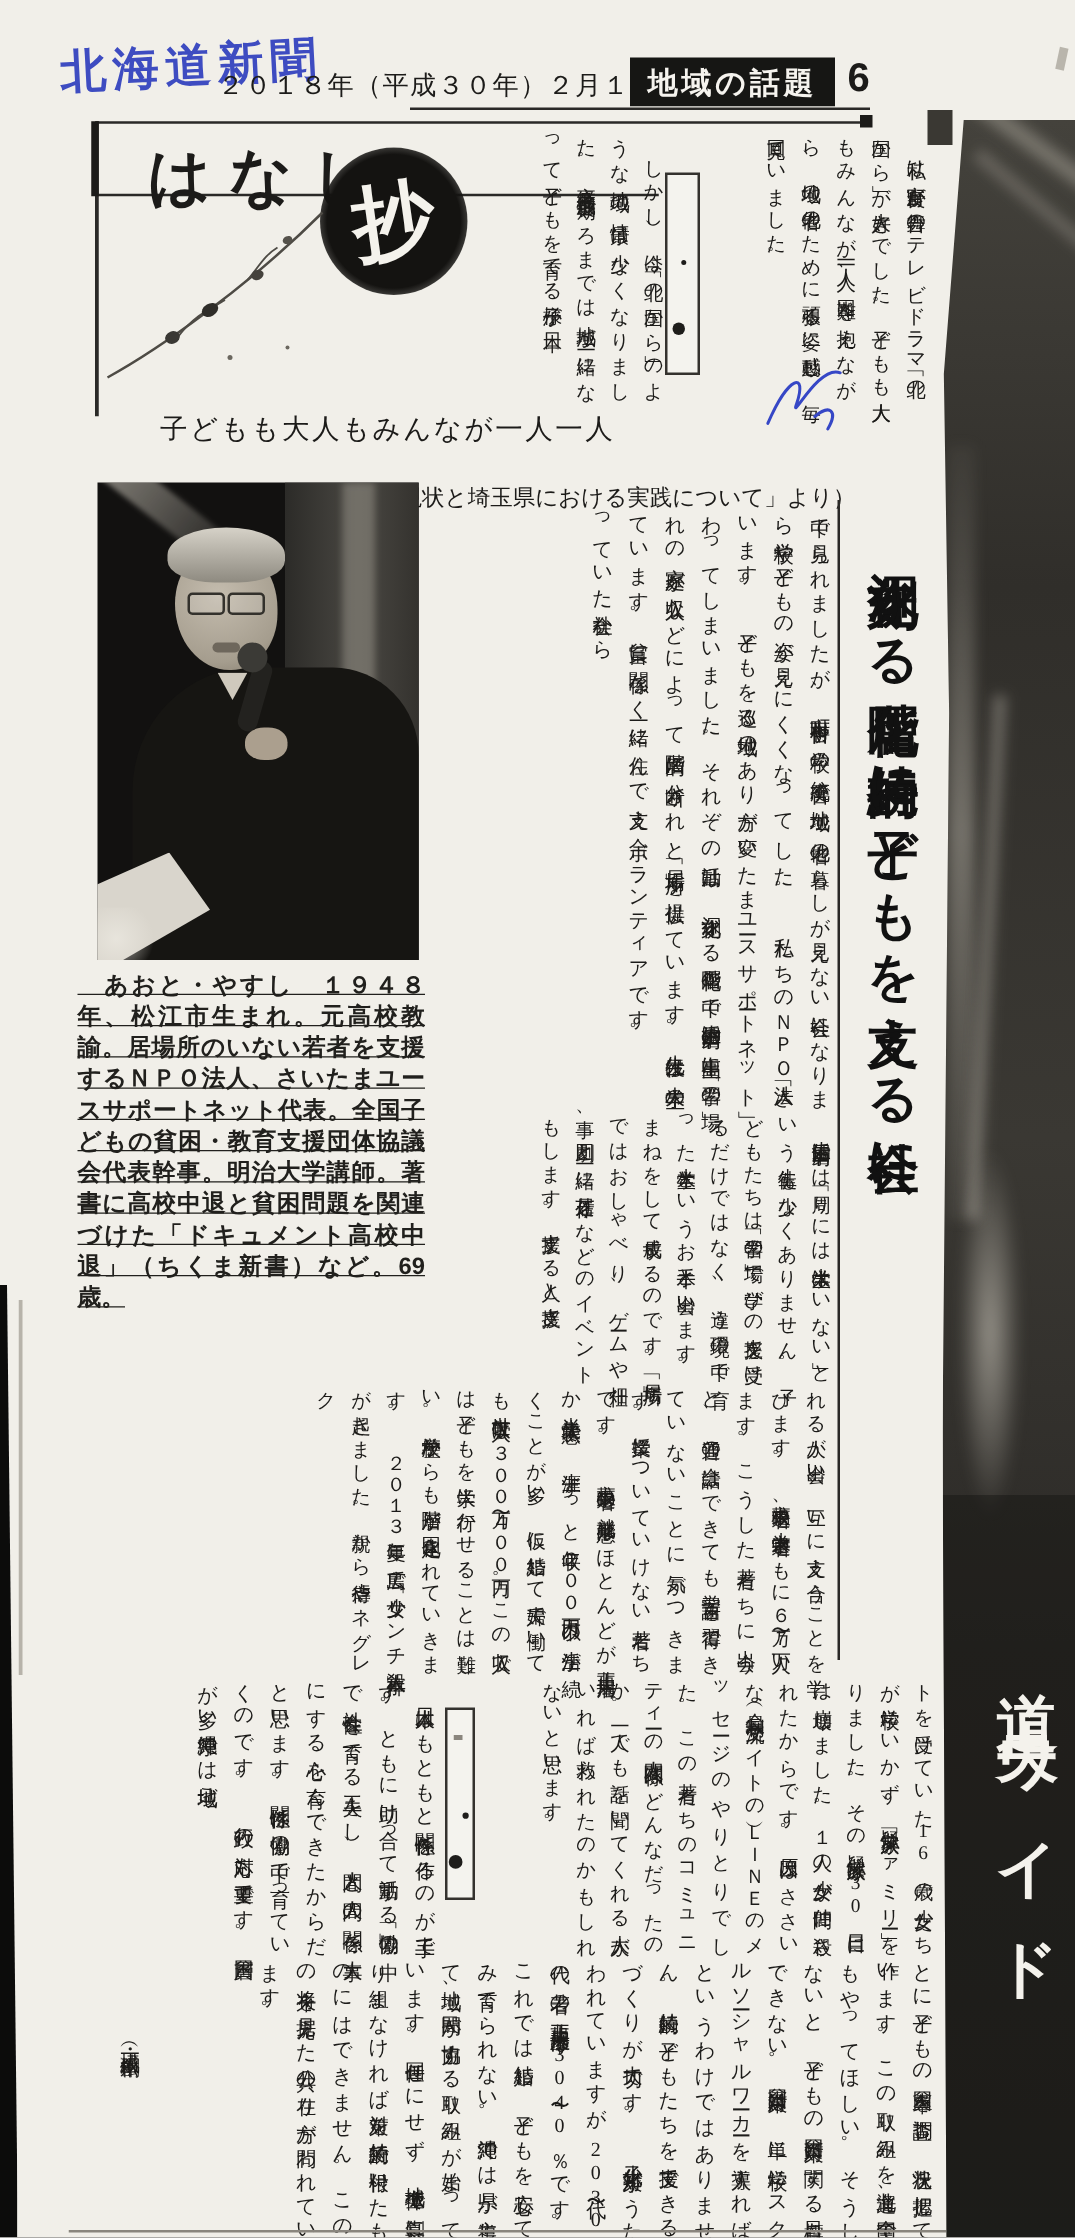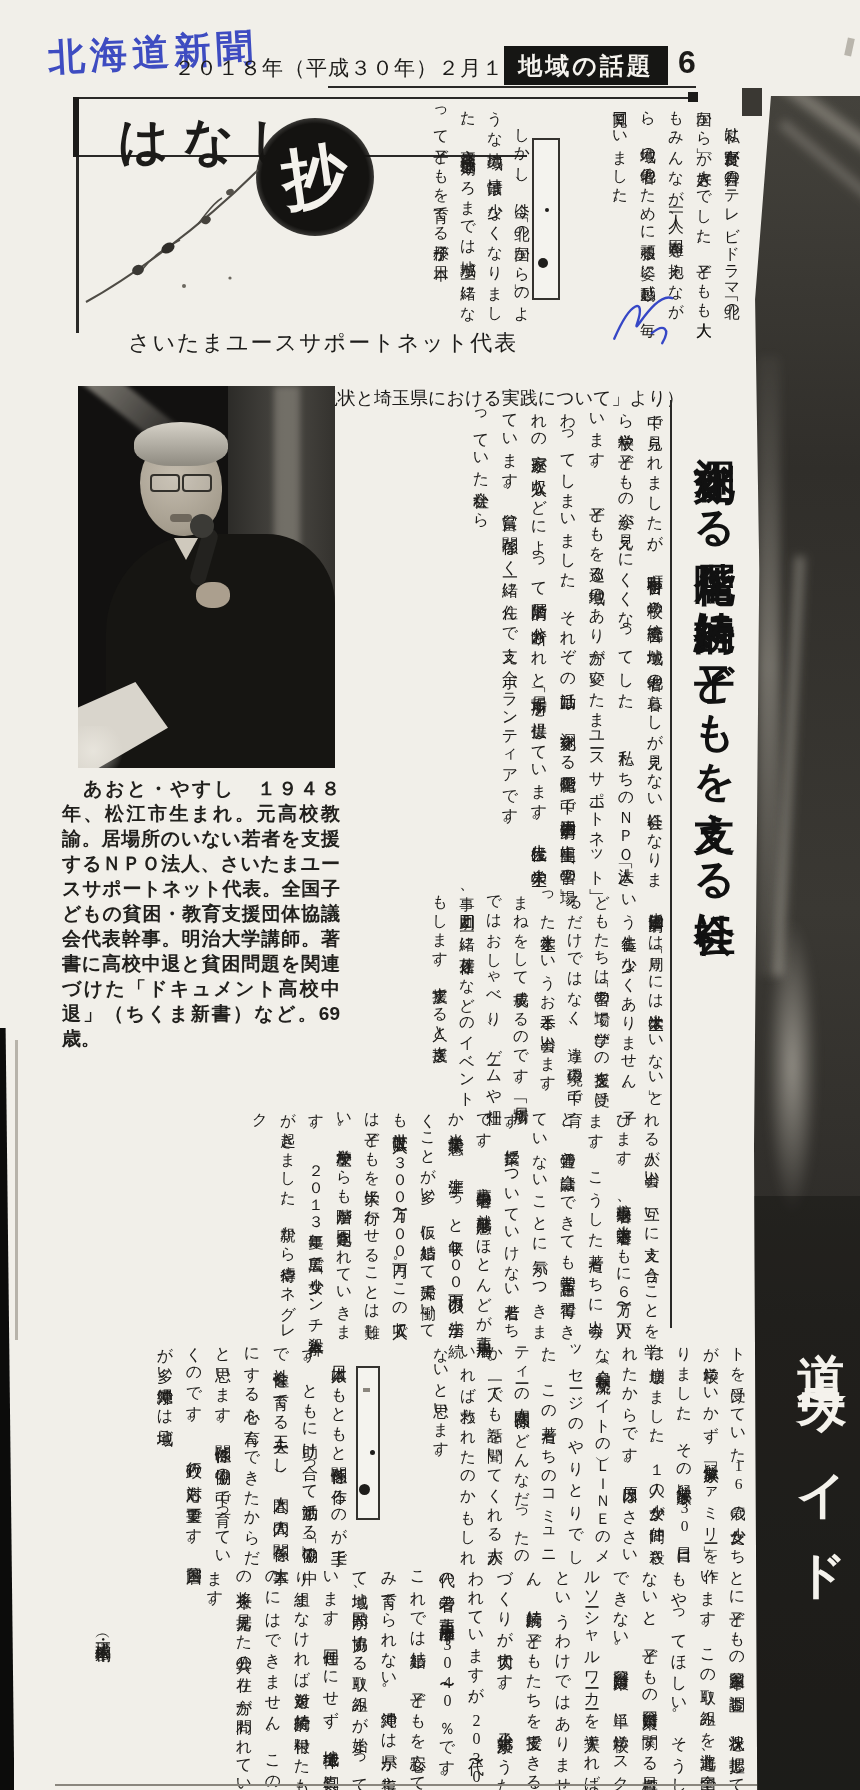--- a/index.html
+++ b/index.html
@@ -21,21 +21,21 @@
   
   #series-title{left:118px;top:108px;font-size:50px;font-weight:bold;letter-spacing:14px;}
   #series-circle{left:256px;top:118px;width:118px;height:118px;border-radius:50%;
                  background:radial-gradient(circle at 50% 50%,#141311 64%,rgba(20,19,17,.85) 70%,rgba(20,19,17,0) 76%);
                  display:flex;align-items:center;justify-content:center;}
   #series-glyph{color:#f4f2ec;font-size:66px;font-weight:bold;transform:rotate(-8deg);}
   
   #photo{left:78px;top:386px;width:257px;height:382px;background:#121110;overflow:hidden;}
   
   #caption{left:62px;top:776px;width:278px;height:252px;font-family:"Liberation Sans",sans-serif;
-           font-size:19px;line-height:25px;font-weight:bold;text-align:justify;color:#21201d;}
+           font-size:19px;line-height:25px;font-weight:bold;text-align:justify;color:#21201d;text-decoration:underline;}
   
   #headline{left:680px;top:426px;width:68px;height:912px;font-size:41px;font-weight:900;
             letter-spacing:2px;line-height:66px;color:#111;}
   
   #speaker-aff{left:128px;top:328px;font-size:22px;letter-spacing:2px;font-family:"Liberation Sans",sans-serif;}
   #speaker-name{left:428px;top:312px;font-size:33px;font-weight:bold;letter-spacing:4px;}
   #note1{left:110px;top:362px;font-size:18px;font-family:"Liberation Sans",sans-serif;}
   #note2{left:156px;top:386px;font-size:18px;font-family:"Liberation Sans",sans-serif;}
   
   .qbox{border:2px solid #34322e;background:rgba(255,255,255,.25);}
@@ -95,21 +95,21 @@
   </div>
 
   <div class="abs vt body-text" style="left:556px;top:100px;width:190px;height:212px;line-height:28px;font-size:15.5px;">　私は富良野が舞台のテレビドラマ「北の国から」が大好きでした。子どもも大人もみんなが一人一人、困難を抱えながら、地域の他者のために頑張る姿に感動し、毎回見ていました。</div>
   <div class="abs vt body-text" style="left:404px;top:100px;width:132px;height:214px;line-height:27px;font-size:15.5px;">　しかし、今は「北の国から」のような地域の情景は少なくなりました。高度経済成長期ごろまでは地域が一緒になって子どもを育てる様子が日本</div>
 
   <div class="abs qbox" style="left:532px;top:138px;width:24px;height:158px;">
     <span class="dot" style="left:11px;top:68px;width:4px;height:4px;"></span>
     <span class="dot" style="left:4px;top:118px;width:10px;height:10px;"></span>
   </div>
 
-  <div class="abs" id="speaker-aff">さいたまユースサポートネット代表</div>
+  <div class="abs" id="speaker-aff">子どもも大人もみんなが一人一人</div>
   <div class="abs" style="left:606px;top:280px;width:80px;height:82px;">
     <svg width="80" height="82" viewBox="0 0 80 82">
       <path d="M12,64 C22,22 36,18 32,44 C29,62 44,10 62,14 M48,52 C58,40 66,44 60,60" stroke="#3647c6" stroke-width="2.4" fill="none" stroke-linecap="round" transform="rotate(10 40 40)"></path>
     </svg>
   </div>
   <div class="abs" id="note2">「子どもの貧困化の現状と埼玉県における実践について」より）</div>
 
   <div class="abs rule" style="left:670px;top:400px;width:2px;height:928px;"></div>
   <div class="abs vt" id="headline">深刻化する階層化　持続的に子どもを支える社会に</div>
 

